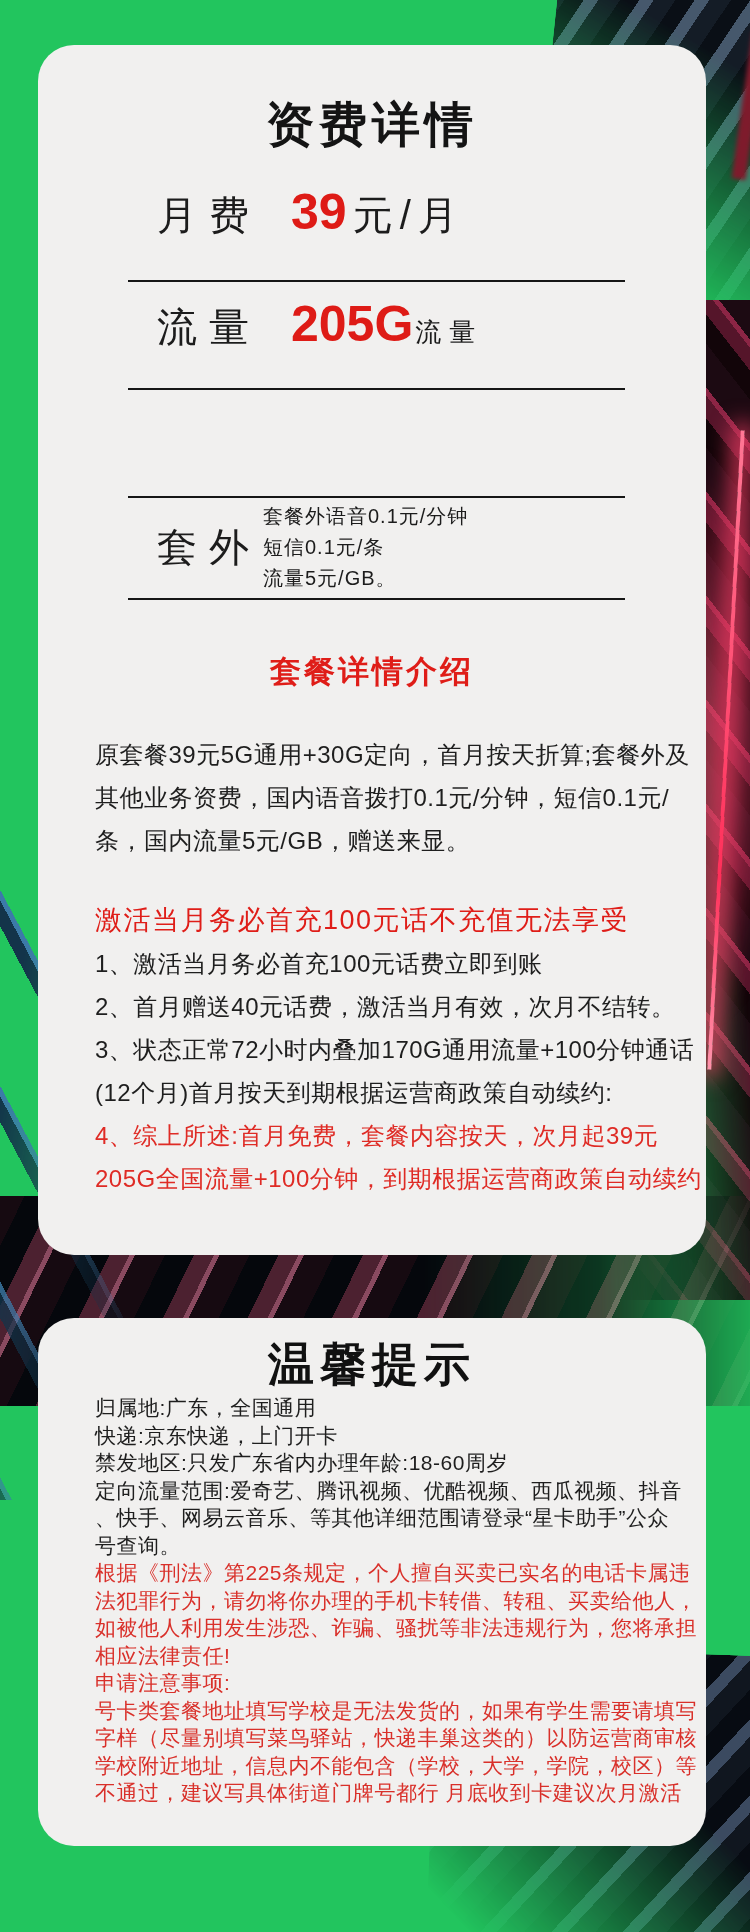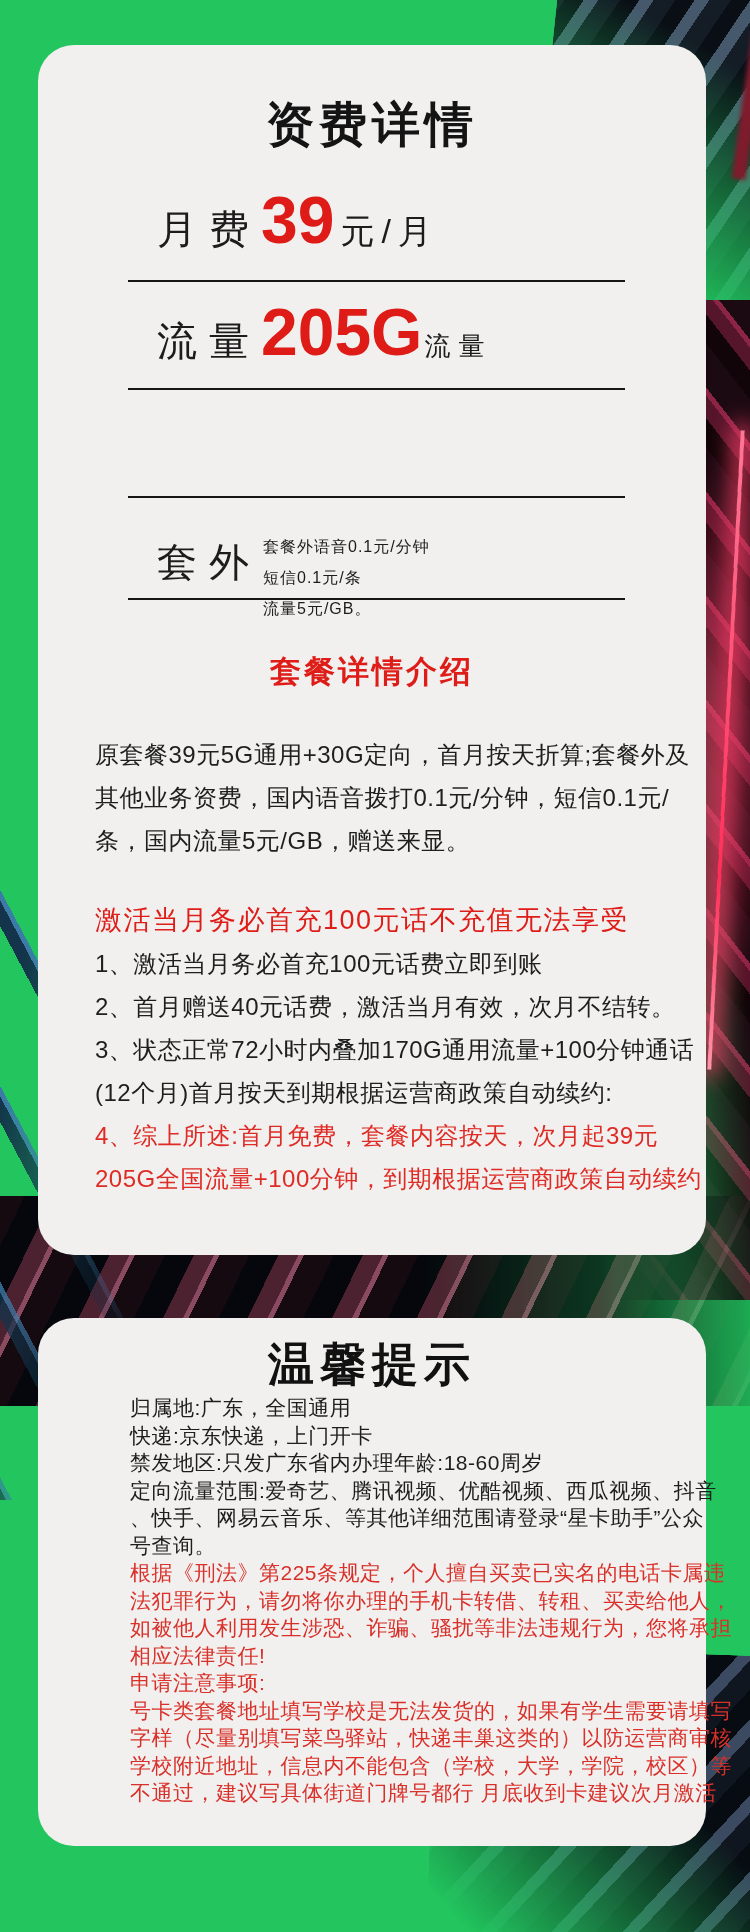--- a/index.html
+++ b/index.html
@@ -63,44 +63,44 @@
   }
   .card-tariff{top:45px;height:1210px;}
   .card-notice{top:1318px;height:528px;}
 
   .tariff-title{
     position:absolute;top:48px;left:0;width:100%;text-align:center;
     font-size:48px;font-weight:700;color:#141414;letter-spacing:5px;
   }
   .row{position:absolute;left:119px;right:28px;display:flex;align-items:baseline;}
   .lbl{font-size:40px;color:#1c1c1c;letter-spacing:12px;white-space:nowrap;flex:none;}
-  .val{font-size:66px;font-weight:700;color:#de1b16;white-space:nowrap;line-height:1;}
-  .unit{font-size:34px;color:#1c1c1c;letter-spacing:7px;margin-left:6px;white-space:nowrap;}
+  .val{font-size:50px;font-weight:700;color:#de1b16;margin-left:30px;white-space:nowrap;line-height:1;}
+  .unit{font-size:40px;color:#1c1c1c;letter-spacing:7px;margin-left:6px;white-space:nowrap;}
   .unit-small{font-size:26px;letter-spacing:8px;margin-left:2px;}
   .row1{top:142px;}
   .row2{top:254px;}
   .row3{top:358px;}
   .row-extra{top:456px;align-items:center;}
-  .extra-lines{margin-left:2px;font-size:16px;color:#1c1c1c;line-height:31px;letter-spacing:1px;white-space:nowrap;margin-top:30px;}
+  .extra-lines{margin-left:2px;font-size:20px;color:#1c1c1c;line-height:31px;letter-spacing:1px;white-space:nowrap;}
   .hr{position:absolute;left:90px;width:497px;height:2px;background:#161616;}
   .hr1{top:235px;}.hr2{top:343px;}.hr3{top:451px;}.hr4{top:553px;}
   .section-heading{
     position:absolute;top:606px;left:0;width:100%;text-align:center;
     font-size:31px;font-weight:700;color:#df1d18;letter-spacing:3px;
   }
   .details{position:absolute;left:57px;top:688px;width:565px;}
   .details .line{height:43px;line-height:43px;font-size:24px;color:#1e1e1e;white-space:nowrap;letter-spacing:.5px;}
   .details .em{font-size:27px;color:#df1d18;letter-spacing:1.5px;margin-top:37px;}
   .details .red{color:#df2b25;}
 
   .notice-title{
     position:absolute;top:16px;left:0;width:100%;text-align:center;
     font-size:46px;font-weight:700;color:#111;letter-spacing:6px;
   }
-  .notice-lines{position:absolute;left:57px;top:76px;width:580px;margin-left:35px;}
+  .notice-lines{position:absolute;left:57px;top:76px;width:580px;}
   .notice-lines .nline{height:27.5px;line-height:27.5px;font-size:21px;color:#1e1e1e;white-space:nowrap;letter-spacing:.5px;}
   .notice-lines .red{color:#d9302a;}
 </style>
 </head>
 <body>
 
 <div class="stage">
 
   <div class="bg bg-topright"></div>
   <div class="bg bg-red-sliver"></div>

